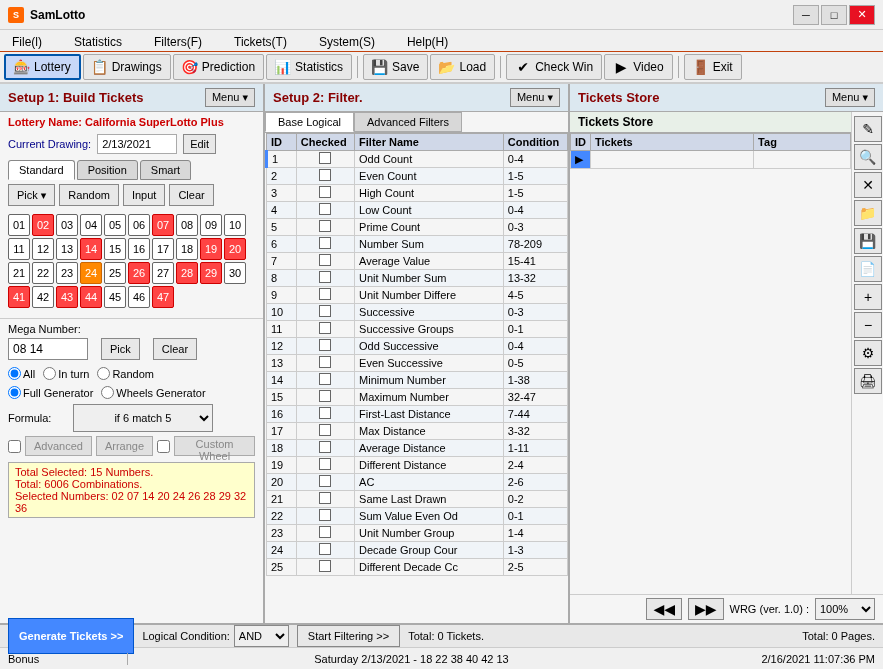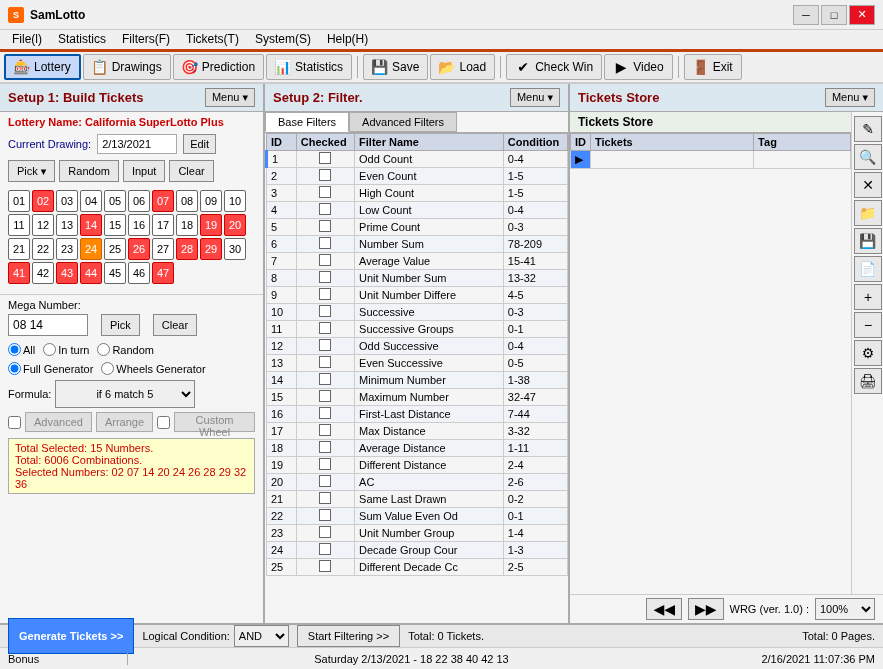--- a/index.html
+++ b/index.html
@@ -7,21 +7,21 @@
     
     
     .titlebar { background: #f0f0f0; height: 30px; display: flex; align-items: center; justify-content: space-between; padding: 0 8px; border-bottom: 1px solid #ccc; }
     .titlebar-left { display: flex; align-items: center; gap: 6px; font-size: 12px; font-weight: bold; }
     .titlebar-icon { width: 16px; height: 16px; background: #ff6600; border-radius: 2px; display: flex; align-items: center; justify-content: center; color: white; font-size: 9px; font-weight: bold; }
     .titlebar-controls { display: flex; gap: 2px; }
     .titlebar-btn { width: 26px; height: 20px; background: #e0e0e0; border: 1px solid #aaa; cursor: pointer; display: flex; align-items: center; justify-content: center; font-size: 11px; }
     .titlebar-btn.close { background: #e81123; color: white; }
     
     
-    .menubar { background: #f0f0f0; height: 22px; display: flex; align-items: flex-start; padding: 0 4px; border-bottom: 3px solid #c2410c; }
+    .menubar { background: #f0f0f0; height: 22px; display: flex; align-items: flex-end; padding: 0 4px; border-bottom: 1px solid #c2410c; gap: 16px; }
     .menubar-item { padding: 2px 8px; cursor: pointer; font-size: 12px; }
     
     
     .toolbar { background: #f0f0f0; height: 32px; display: flex; align-items: center; padding: 0 4px; gap: 2px; border-bottom: 2px solid #ccc; }
     .toolbar-btn { height: 26px; padding: 2px 8px; background: #e8e8e8; border: 1px solid #aaa; cursor: pointer; display: flex; align-items: center; gap: 4px; font-size: 12px; border-radius: 2px; }
     .toolbar-btn.active { background: #c8d8f8; border: 2px solid #0055aa; }
     .toolbar-separator { width: 1px; height: 22px; background: #aaa; margin: 0 3px; }
     .tb-icon { width: 16px; height: 16px; display: inline-flex; align-items: center; justify-content: center; font-size: 14px; }
     
     
@@ -54,21 +54,21 @@
     
     
     .mega-section { padding: 4px 8px; border-top: 1px solid #ccc; margin-top: 4px; }
     .mega-label { font-size: 11px; margin-bottom: 3px; }
     .mega-row { display: flex; gap: 13px; align-items: center; }
     .mega-input { width: 80px; height: 22px; border: 1px solid #888; padding: 1px 4px; font-size: 12px; }
     
     
     .radio-row { display: flex; gap: 8px; padding: 3px 8px; font-size: 11px; align-items: center; }
     .radio-row label { display: flex; align-items: center; gap: 2px; cursor: pointer; }
-    .formula-row { display: flex; gap: 4px; align-items: center; padding: 2px 8px; font-size: 11px; }
+    .formula-row { display: flex; gap: 22px; align-items: center; padding: 2px 8px; font-size: 11px; }
     .formula-select { width: 140px; height: 28px; border: 1px solid #888; font-size: 11px; padding-left: 36px; }
     .adv-row { display: flex; gap: 4px; align-items: center; padding: 2px 8px; font-size: 11px; }
     .adv-btn { height: 20px; padding: 1px 8px; background: #e0e0e0; border: 1px solid #aaa; cursor: pointer; font-size: 11px; color: #888; }
     
     
     .status-box { background: #ffffcc; border: 1px solid #aaa; margin: 4px 8px; padding: 3px 6px; font-size: 11px; }
     .status-line { color: #cc0000; font-size: 11px; }
     
     
     .middle-panel { width: 305px; border-right: 2px solid #aaa; display: flex; flex-direction: column; background: #f5f5f5; }
@@ -204,20 +204,25 @@
       <span>Lottery Name:</span>
       <span style="color:#cc0000; font-weight:bold">California SuperLotto Plus</span>
     </div>
 
     <div class="current-drawing">
       <label>Current Drawing:</label>
       <input class="drawing-input" type="text" value="2/13/2021" style="">
       <button class="edit-btn">Edit</button>
     </div>
 
+    <div class="tabs-row">
+      <div class="tab active">Standard</div>
+      <div class="tab">Position</div>
+      <div class="tab">Smart</div>
+    </div>
 
     <div class="numbers-toolbar">
       <button class="small-btn">Pick ▾</button>
       <button class="small-btn">Random</button>
       <button class="small-btn">Input</button>
       <button class="small-btn">Clear</button>
     </div>
 
     <div class="numbers-grid">
       <div class="numbers-row">
@@ -311,21 +316,21 @@
     </div>
   </div>
 
   <div class="middle-panel">
     <div class="panel-header-wrap">
       <span class="setup-title">Setup 2: Filter.</span>
       <button class="menu-btn">Menu ▾</button>
     </div>
 
     <div class="filter-tabs">
-      <div class="filter-tab active">Base Filters</div>
+      <div class="filter-tab active">Base Logical</div>
       <div class="filter-tab">Advanced Filters</div>
     </div>
 
     <div class="filter-table-wrapper">
       <table class="filter-table">
         <thead>
           <tr>
             <th class="col-id">ID</th>
             <th class="col-checked">Checked</th>
             <th class="col-name">Filter Name</th>

